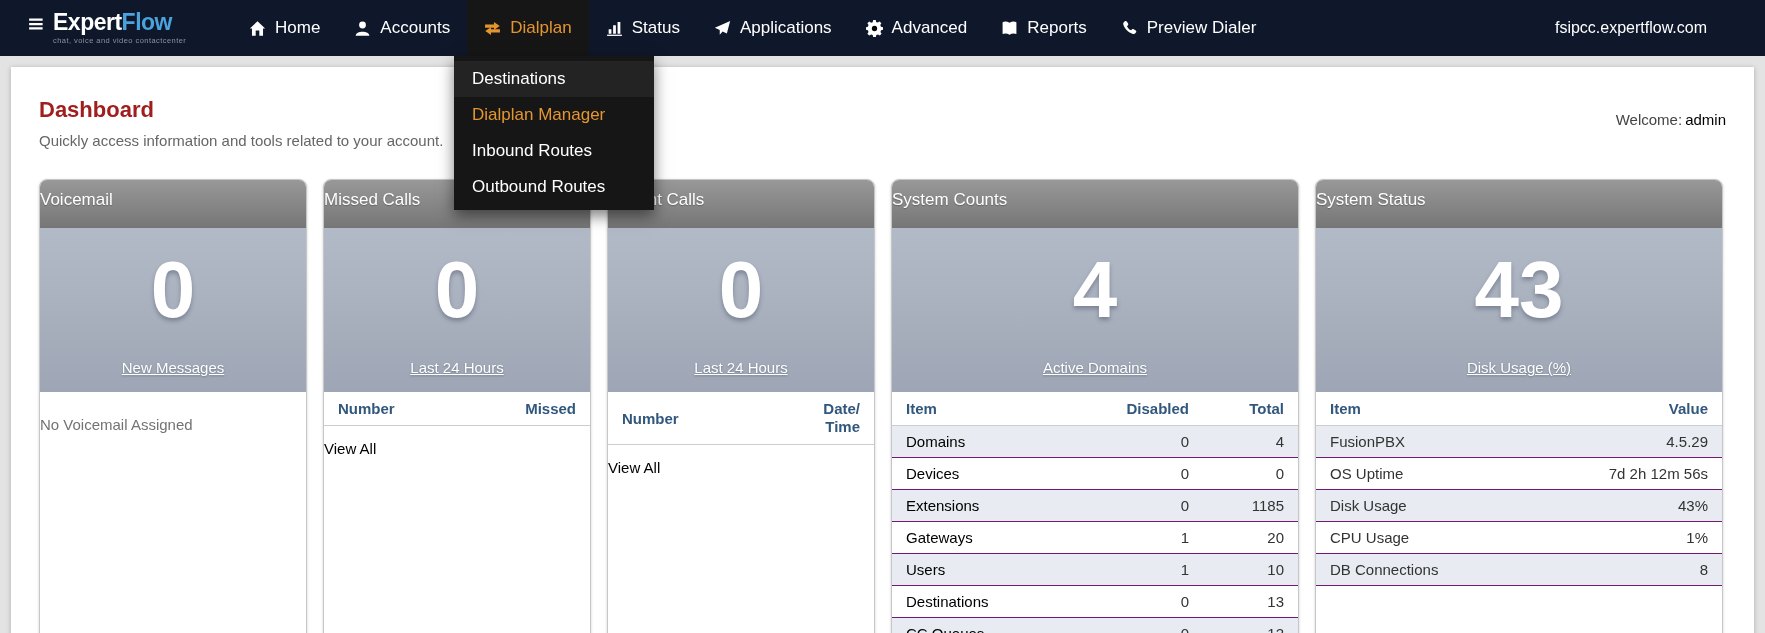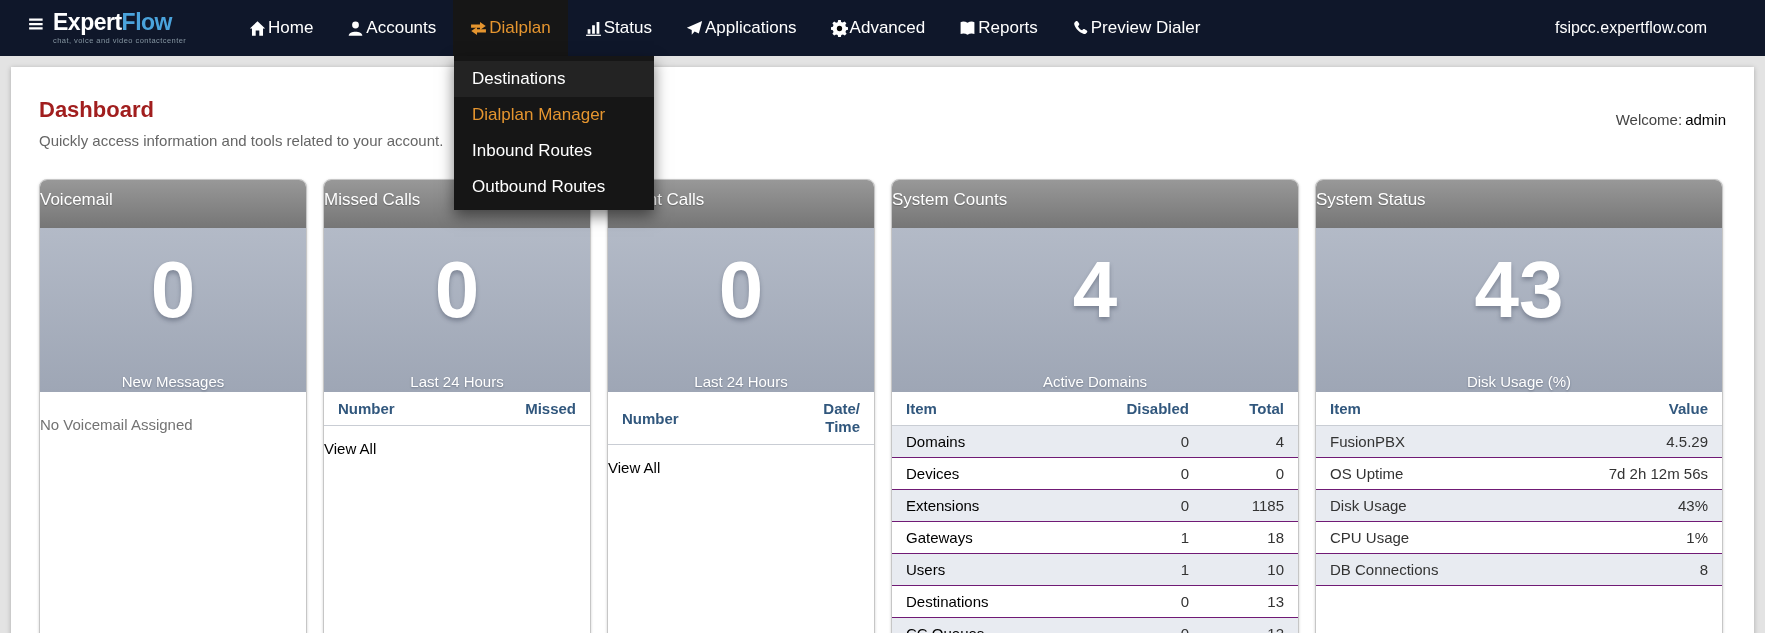--- a/index.html
+++ b/index.html
@@ -18,21 +18,21 @@
     position:relative;z-index:50;width:100%;
   }
   .brand{display:flex;align-items:flex-start;gap:7px;margin-left:28px;width:192px;cursor:pointer}
   .brand-icon svg{width:18px;height:18px;fill:#fff;margin-top:4px}
   .brand-name{font-size:23px;font-weight:bold;line-height:23px;letter-spacing:-0.5px;white-space:nowrap}
   .brand-name .expert{color:#ffffff}
   .brand-name .flow{color:#4aa3dc}
   .tagline{font-size:7.5px;color:#8494a0;letter-spacing:0.45px;margin-top:2px;white-space:nowrap}
   .nav-menu{display:flex;height:56px;margin-left:12px}
   .nav-item{
-    display:flex;align-items:center;gap:2px;padding:0 17px;height:56px;
+    display:flex;align-items:center;gap:9px;padding:0 17px;height:56px;
     color:#ffffff;font-size:17px;cursor:pointer;white-space:nowrap;
   }
   .nav-item .nav-icon{display:flex;align-items:center}
   .nav-item svg{width:17px;height:17px;fill:currentColor}
   .nav-item.active{color:#e5952f;background:#161616}
   .navbar .domain{position:absolute;right:58px;color:#ffffff;font-size:16px}
 
   
   .dropdown{
     position:absolute;top:56px;left:454px;width:200px;background:#161616;
@@ -69,22 +69,23 @@
   }
   .card-number{
     height:164px;background:linear-gradient(#b3bac7,#9ea6b5);
     position:relative;text-align:center;color:#ffffff;
   }
   .big-number{
     font-size:80px;font-weight:bold;line-height:1;padding-top:22px;
     text-shadow:0 3px 4px rgba(40,50,70,.35);
   }
   .number-caption{
-    position:absolute;bottom:2px;left:0;right:0;font-size:15px;
+    position:absolute;bottom:16px;left:0;right:0;font-size:15px;
     text-shadow:0 1px 2px rgba(40,50,70,.4);
+    text-decoration:underline;
   }
   .empty-text{text-align:left;color:#737373;font-size:15px;padding-top:24px}
 
   table{width:100%;border-collapse:collapse;font-size:15px}
   th{
     padding:8px 14px;color:#31577d;font-weight:bold;text-align:left;
     border-bottom:1px solid #c9cdd4;vertical-align:middle;
   }
   th.right{text-align:right}
   th .thline{display:block;text-align:right;line-height:18px}
@@ -275,21 +276,21 @@
               <td class="t-num">0</td>
             </tr>
             <tr class="odd">
               <td class="t-item"><a class="link">Extensions</a></td>
               <td class="t-num">0</td>
               <td class="t-num">1185</td>
             </tr>
             <tr class="even">
               <td class="t-item"><a class="link">Gateways</a></td>
               <td class="t-num">1</td>
-              <td class="t-num">18</td>
+              <td class="t-num">20</td>
             </tr>
             <tr class="odd">
               <td class="t-item"><a class="link">Users</a></td>
               <td class="t-num">1</td>
               <td class="t-num">10</td>
             </tr>
             <tr class="even">
               <td class="t-item"><a class="link">Destinations</a></td>
               <td class="t-num">0</td>
               <td class="t-num">13</td>

